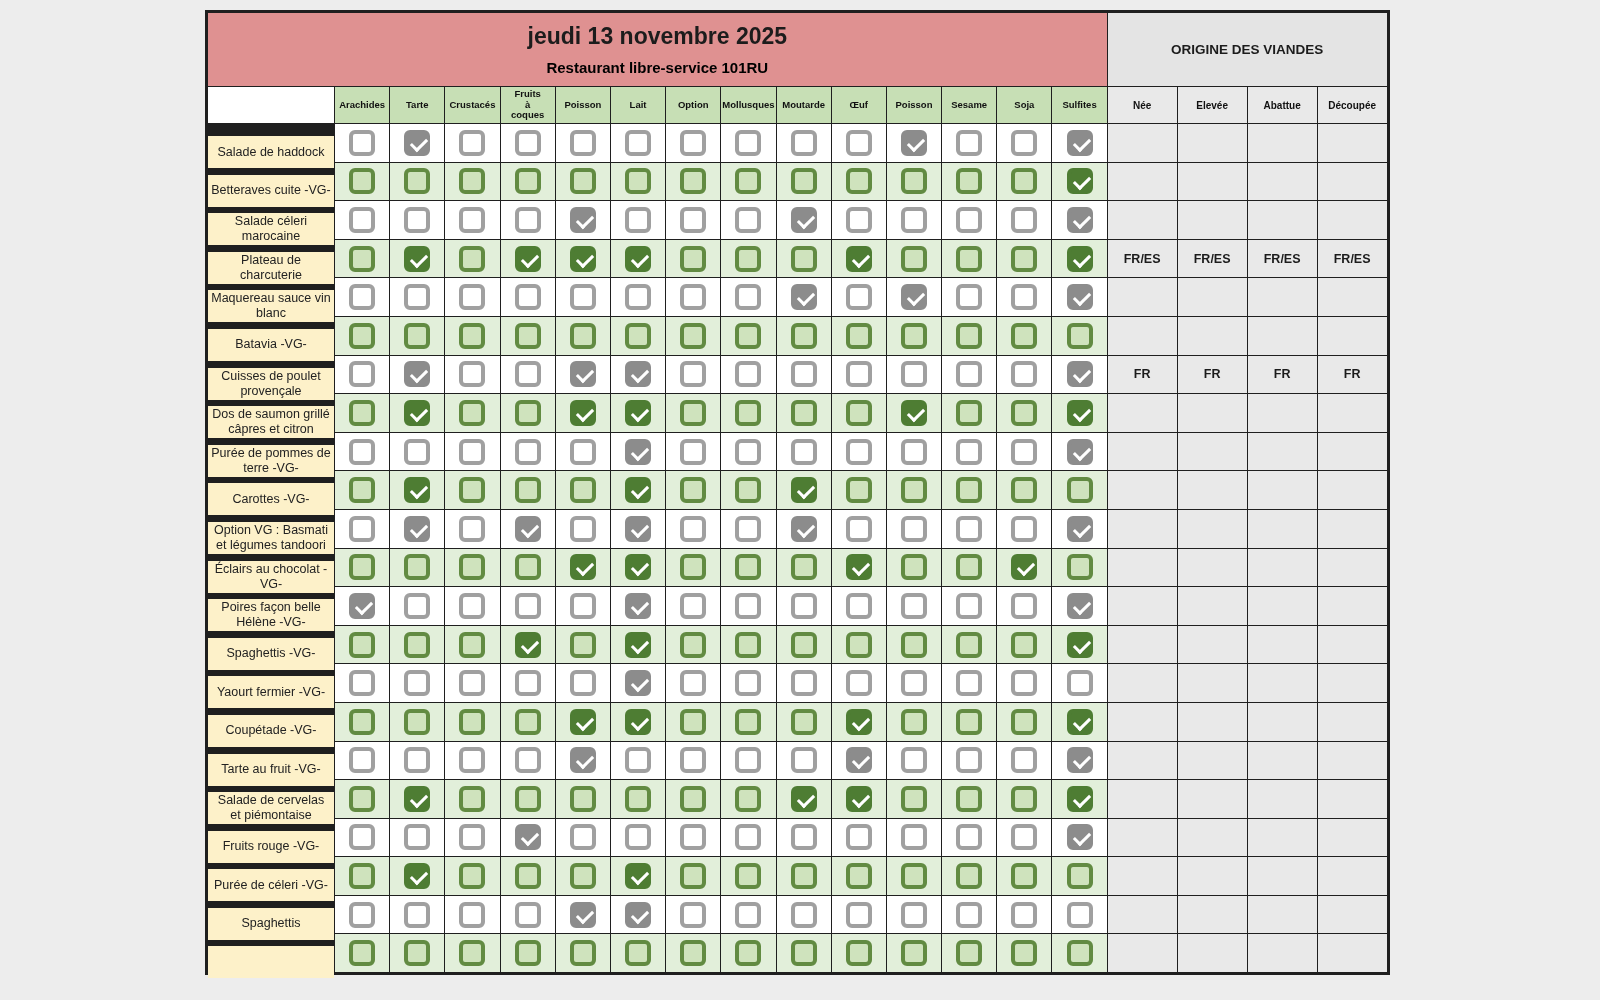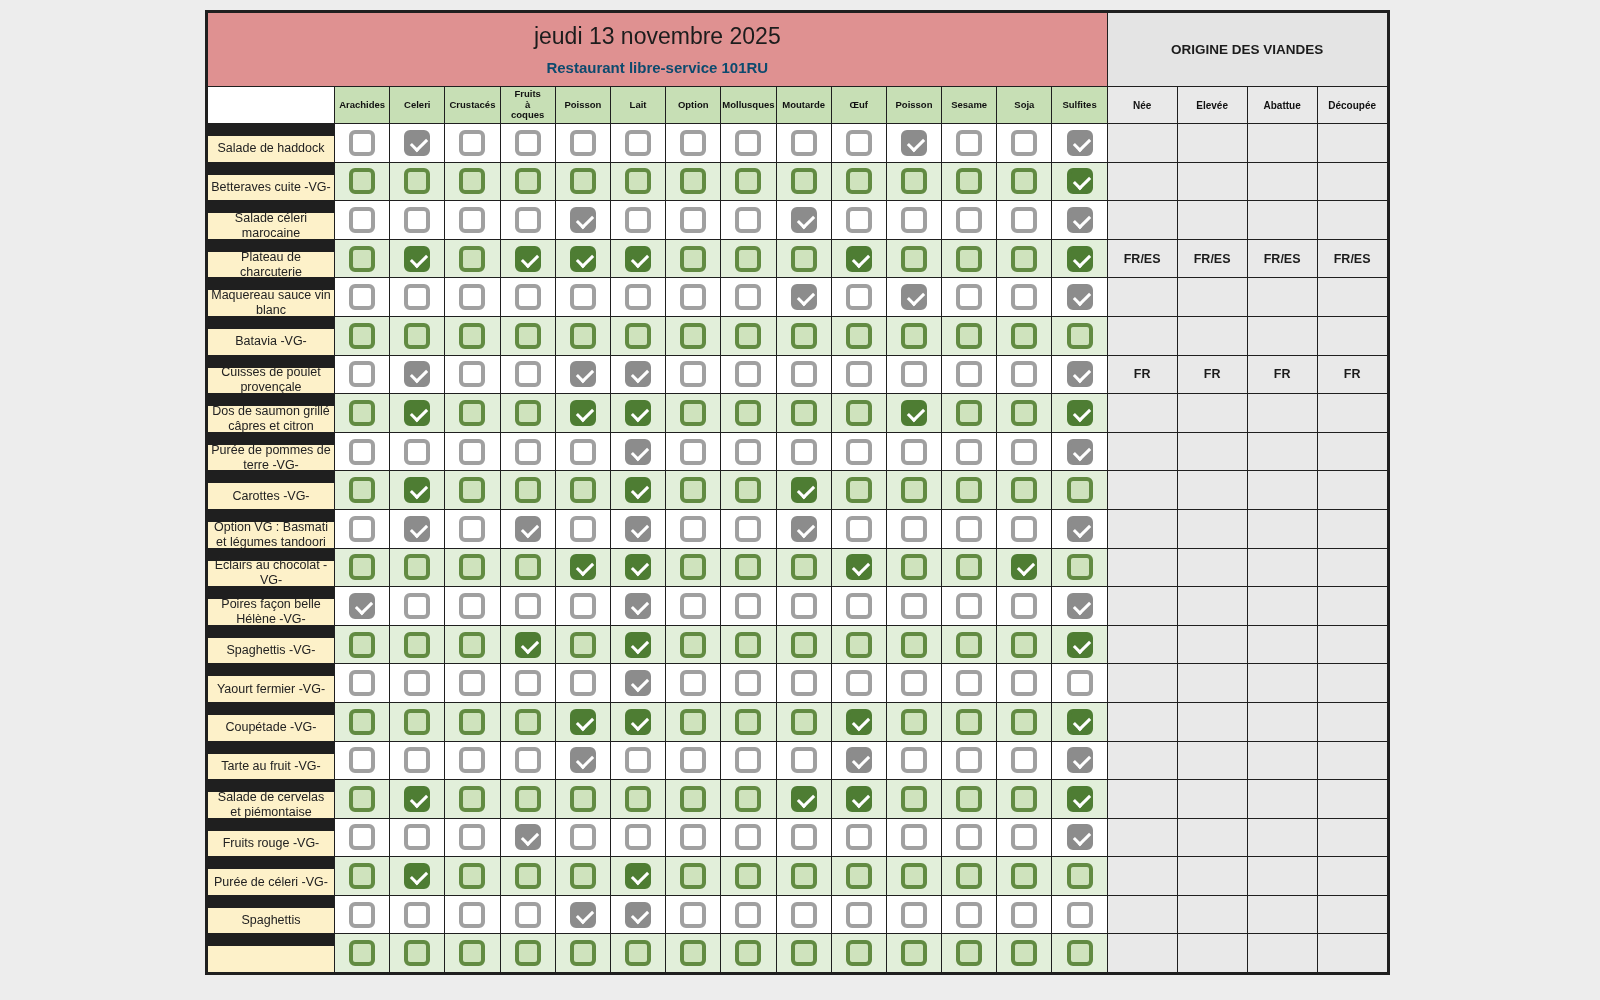--- a/index.html
+++ b/index.html
@@ -21,31 +21,31 @@
     gap:1px;
     background:var(--line);
     border:3px solid var(--line);
   }
   .cell{display:flex; align-items:center; justify-content:center; text-align:center;}
 
   .title-band{
     grid-column:span 15; background:var(--pink);
     display:flex; flex-direction:column; align-items:center; justify-content:center; gap:9px;
   }
-  .title-band .main{font-size:23px; font-weight:normal; color:#1c1c1c;}
-  .title-band .sub{font-size:15px; font-weight:bold; color:#0c4a6e;}
+  .title-band .main{font-size:23px; font-weight:bold; color:#1c1c1c;}
+  .title-band .sub{font-size:15px; font-weight:bold; color:#000000;}
   .origin-band{
     grid-column:span 4; background:var(--origin-band);
     font-size:13.5px; font-weight:bold; color:#1c1c1c;
   }
   .corner{background:#ffffff;}
   .green-h{background:var(--header-green); font-size:9.5px; font-weight:bold; line-height:1.15; padding:17px; color:#111;}
   .origin-h{background:var(--origin-bg); font-size:10px; font-weight:bold; color:#111;text-align:right;}
 
-  .dish{background:var(--label-bg); font-size:12.5px; line-height:1.2; padding:10px 3px; color:#222;margin-top:12px;}
+  .dish{background:var(--label-bg); font-size:12.5px; line-height:1.2; padding:16px 3px; color:#222;margin-top:12px;}
   .cbcell.gray{background:#ffffff;}
   .cbcell.green{background:var(--row-green);}
   .ocell{background:var(--origin-bg); font-size:12.5px; font-weight:bold; color:#1c1c1c;}
 
   .cb{width:26px; height:26px; border-radius:6px; position:relative;}
   .cb.gray{border:4px solid var(--gray-border); background:#fff;}
   .cb.green{border:4px solid var(--green-border); background:var(--green-box-fill);}
   .cb.gray.checked{background:var(--gray-check); border-color:var(--gray-check);}
   .cb.green.checked{background:var(--green-check); border-color:var(--green-check);}
   .cb.checked::after{
@@ -60,21 +60,21 @@
 
 <div id="grid">
   <div class="cell title-band">
     <span class="main">jeudi 13 novembre 2025</span>
     <span class="sub">Restaurant libre-service 101RU</span>
   </div>
   <div class="cell origin-band">ORIGINE DES VIANDES</div>
 
 <div class="cell corner"></div>
     <div class="cell green-h">Arachides</div>
-    <div class="cell green-h">Celeri</div>
+    <div class="cell green-h">Tarte</div>
     <div class="cell green-h">Crustacés</div>
     <div class="cell green-h">Fruits à coques</div>
     <div class="cell green-h">Poisson</div>
     <div class="cell green-h">Lait</div>
     <div class="cell green-h">Option</div>
     <div class="cell green-h">Mollusques</div>
     <div class="cell green-h">Moutarde</div>
     <div class="cell green-h">Œuf</div>
     <div class="cell green-h">Poisson</div>
     <div class="cell green-h">Sesame</div>

